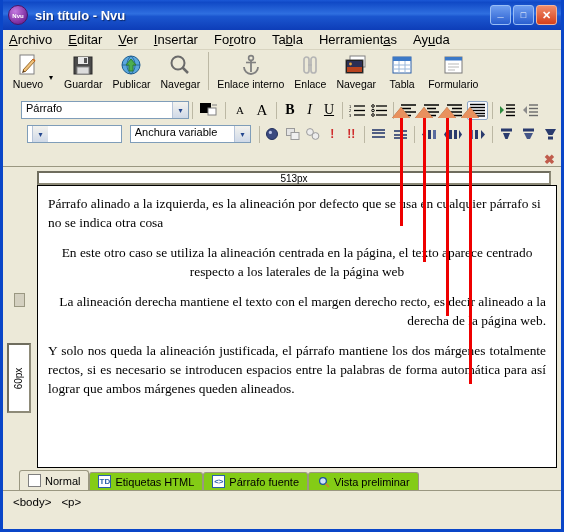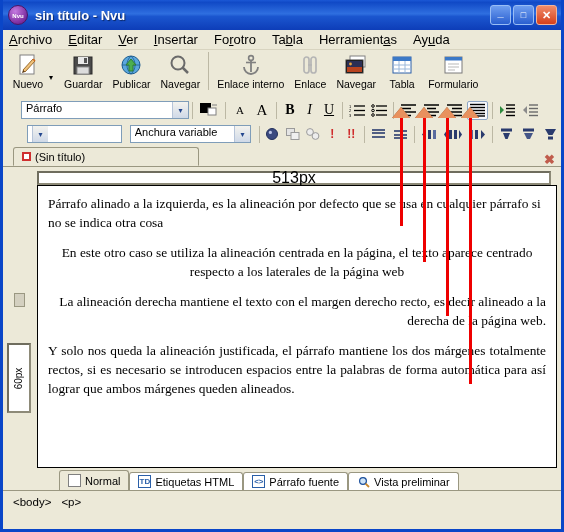--- a/index.html
+++ b/index.html
@@ -72,21 +72,21 @@
   .tabicon{width:9px;height:9px;background:#cf3030;margin-right:4px;position:relative;flex:none;}
   .tabicon:after{content:"";position:absolute;left:2px;top:2px;width:5px;height:5px;background:#fff;}
   .tabclose{margin-left:auto;margin-right:6px;color:#c05c4c;font-size:13px;font-weight:bold;
             line-height:12px;}
 
   
   .editorwrap{position:relative;height:301px;background:#ece9d8;display:flex;
               padding:4px 4px 0 4px;box-sizing:border-box;flex-direction:column;}
   .hruler{height:14px;margin-left:30px;margin-right:6px;background:#fff;border:2px solid #8d8a78;
           border-top-color:#6f6d5e;border-left-color:#6f6d5e;
-          display:flex;align-items:center;justify-content:center;font-size:16px;color:#000;
+          display:flex;align-items:center;justify-content:center;font-size:10px;color:#000;
           box-sizing:border-box;flex:none;}
   .editorbody{flex:1;display:flex;min-height:0;}
   .vrulerbox{width:24px;margin-right:6px;position:relative;flex:none;}
   .vruler{position:absolute;left:0;top:158px;width:24px;height:70px;background:#fff;
           border:2px solid #8d8a78;border-top-color:#6f6d5e;border-left-color:#6f6d5e;
           display:flex;align-items:center;justify-content:center;box-sizing:border-box;}
   .vruler span{transform:rotate(-90deg);font-size:10px;color:#000;white-space:nowrap;}
   .page{flex:1;background:#fff;border:1px solid #000;padding:8px 10px 4px 10px;
         box-sizing:border-box;overflow:hidden;position:relative;}
   .page p{margin:0 0 11px 0;font-family:"Liberation Serif", serif;font-size:13.4px;
@@ -105,24 +105,24 @@
   .mk-arrow{position:absolute;width:0;height:0;
             border-left:9px solid transparent;border-right:9px solid transparent;
             border-bottom:11px solid #e8915e;
             filter:drop-shadow(0 0 0 #7a4a22);}
   .mk-arrow:after{content:"";position:absolute;left:-9px;top:0px;width:0;height:0;
             border-left:9px solid transparent;border-right:9px solid transparent;
             border-bottom:11px solid transparent;}
 
   
   .bottomtabs{height:22px;background:#ece9d8;display:flex;align-items:flex-end;
-              padding-left:16px;box-sizing:border-box;border-top:0;margin-left:40px;}
+              padding-left:16px;box-sizing:border-box;border-top:0;}
   .btab{height:18px;display:flex;align-items:center;gap:4px;padding:0 8px;font-size:11px;
         border:1px solid #9a9781;border-bottom:none;border-radius:3px 3px 0 0;
-        background:#ffffff;box-sizing:border-box;color:#000;white-space:nowrap;}
+        background:#84cc16;box-sizing:border-box;color:#000;white-space:nowrap;}
   .btab.active{height:20px;background:#ece9d8;border-color:#9a9781;font-weight:normal;}
   .btab .bi{width:13px;height:13px;display:flex;align-items:center;justify-content:center;
             font-size:8px;box-sizing:border-box;flex:none;}
   .bi-page{background:#fff;border:1px solid #808080;}
   .bi-td{background:#fff;border:1px solid #2a5fa8;color:#2a5fa8;font-weight:bold;font-size:7px;}
   .bi-src{background:#fff;border:1px solid #2a5fa8;color:#2a5fa8;font-weight:bold;font-size:8px;}
   .bi-prev{font-size:11px;color:#1b4f9c;}
 
   
   .statusbar{height:22px;background:#ece9d8;border-top:1px solid #9a9781;
@@ -534,24 +534,20 @@
       <span>
         <svg width="17" height="14" viewBox="0 0 17 14">
           <path d="M3 2 L14 2 L10.5 8 L6.5 8 Z" fill="#2a3b6e"></path>
           <rect x="6" y="9.5" width="5" height="3" fill="#2a3b6e"></rect>
         </svg>
       </span>
     </div>
   </div>
 
   <div class="tabstrip">
-    <div class="doctab">
-      <span class="tabicon"></span>
-      <span>(Sin título)</span>
-    </div>
     <span class="tabclose" style="margin-left:auto;">✖</span>
   </div>
 
   <div class="editorwrap">
     <div class="hruler">
       <span>513px</span>
     </div>
     <div class="editorbody">
       <div class="vrulerbox">
         <div class="vruler">

